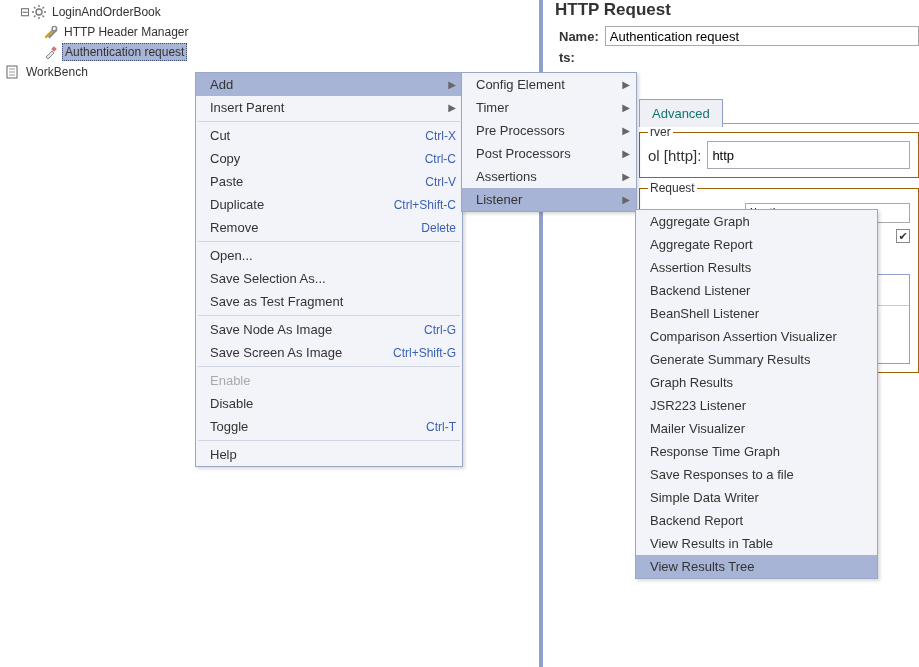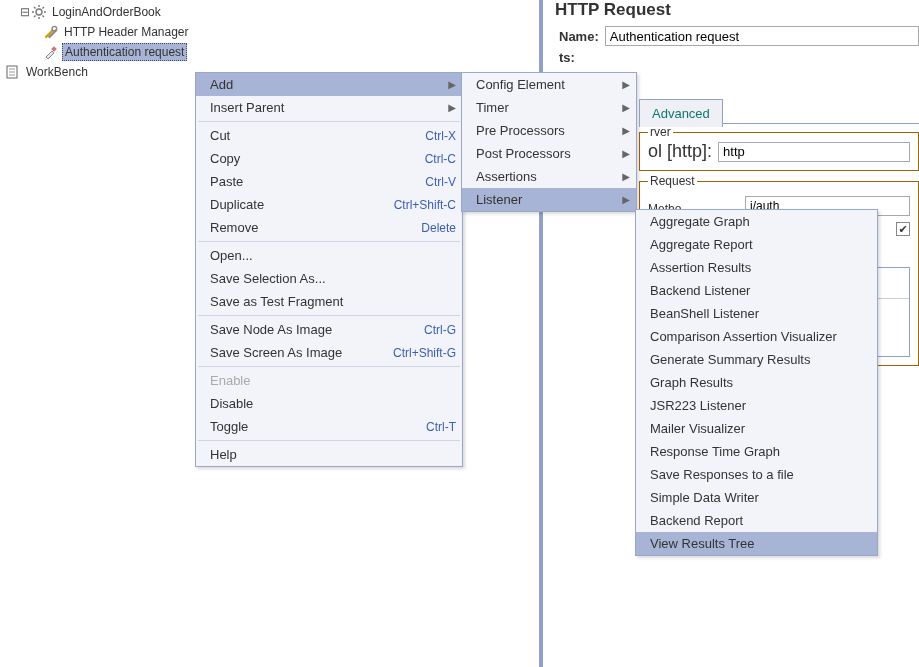--- a/index.html
+++ b/index.html
@@ -109,22 +109,22 @@
     position:relative;
   }
   .fieldset-legend {
     position:absolute;
     top:-8px; left:8px;
     background:#fff;
     padding:0 2px;
     font-size:12px;
   }
   .proto-row { display:flex; align-items:center; }
-  .proto-row label { margin-right:6px; font-size:18px; }
-  .small-input { width:80px; border:1px solid #a9a9a9; height:20px; padding:0 4px; font-size:13px;}
+  .proto-row label { margin-right:6px; font-size:15px; }
+  .small-input { width:80px; border:1px solid #a9a9a9; height:28px; padding:0 4px; font-size:13px;}
   .method-row { display:flex; align-items:flex-end; margin-top:6px; font-size:12px;}
   .method-row label { margin-right:4px; }
   .method-row .path-input { flex:1; border:1px solid #a9a9a9; height:20px; padding:0 4px; font-size:12px; margin-left:2px;}
   .cbrow { display:flex; align-items:center; margin-top:6px; font-size:12px;}
   .cbrow-right { margin-left:auto; display:flex; align-items:center;}
   .inner-tabset { display:flex; margin-top:6px;}
   .inner-tab {
     border:1px solid #8fa0c9;
     border-bottom:none;
     padding: 5px 10px;
@@ -401,16 +401,19 @@
     </div>
   <div class="item">
       <span>Save Responses to a file</span>
     </div>
   <div class="item">
       <span>Simple Data Writer</span>
     </div>
   <div class="item">
       <span>Backend Report</span>
     </div>
+  <div class="item">
+      <span>View Results in Table</span>
+    </div>
   <div class="item hl">
       <span>View Results Tree</span>
     </div>
 </div>
 
 </body></html>

